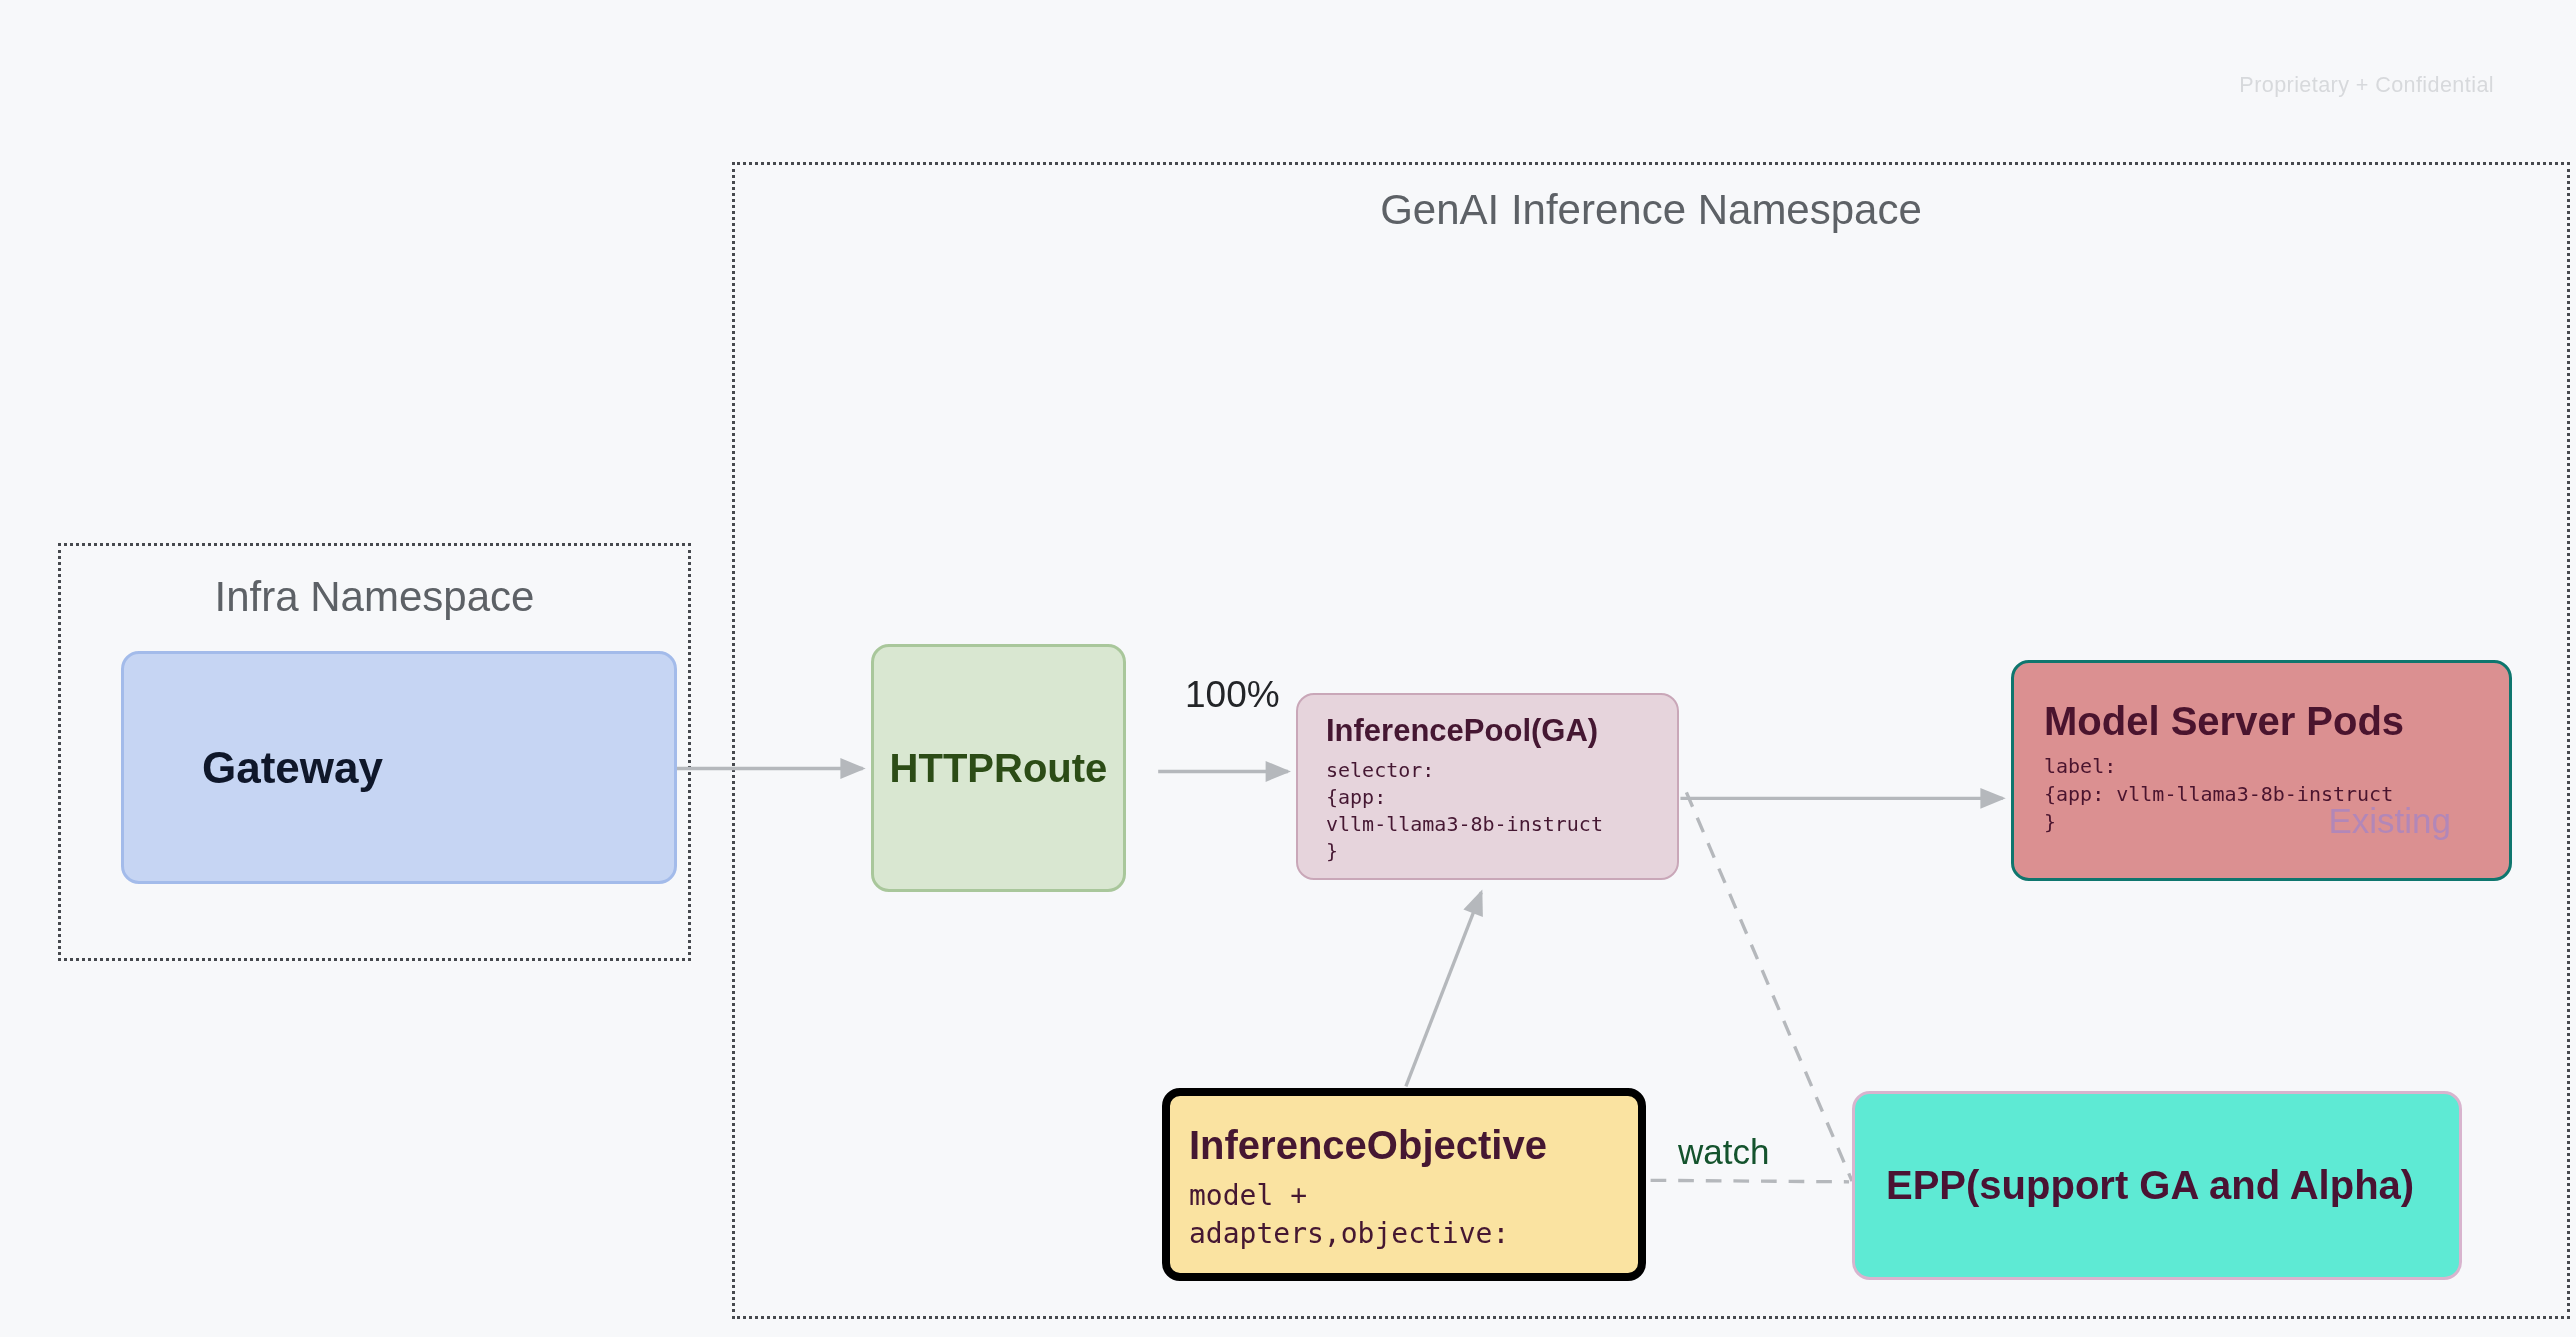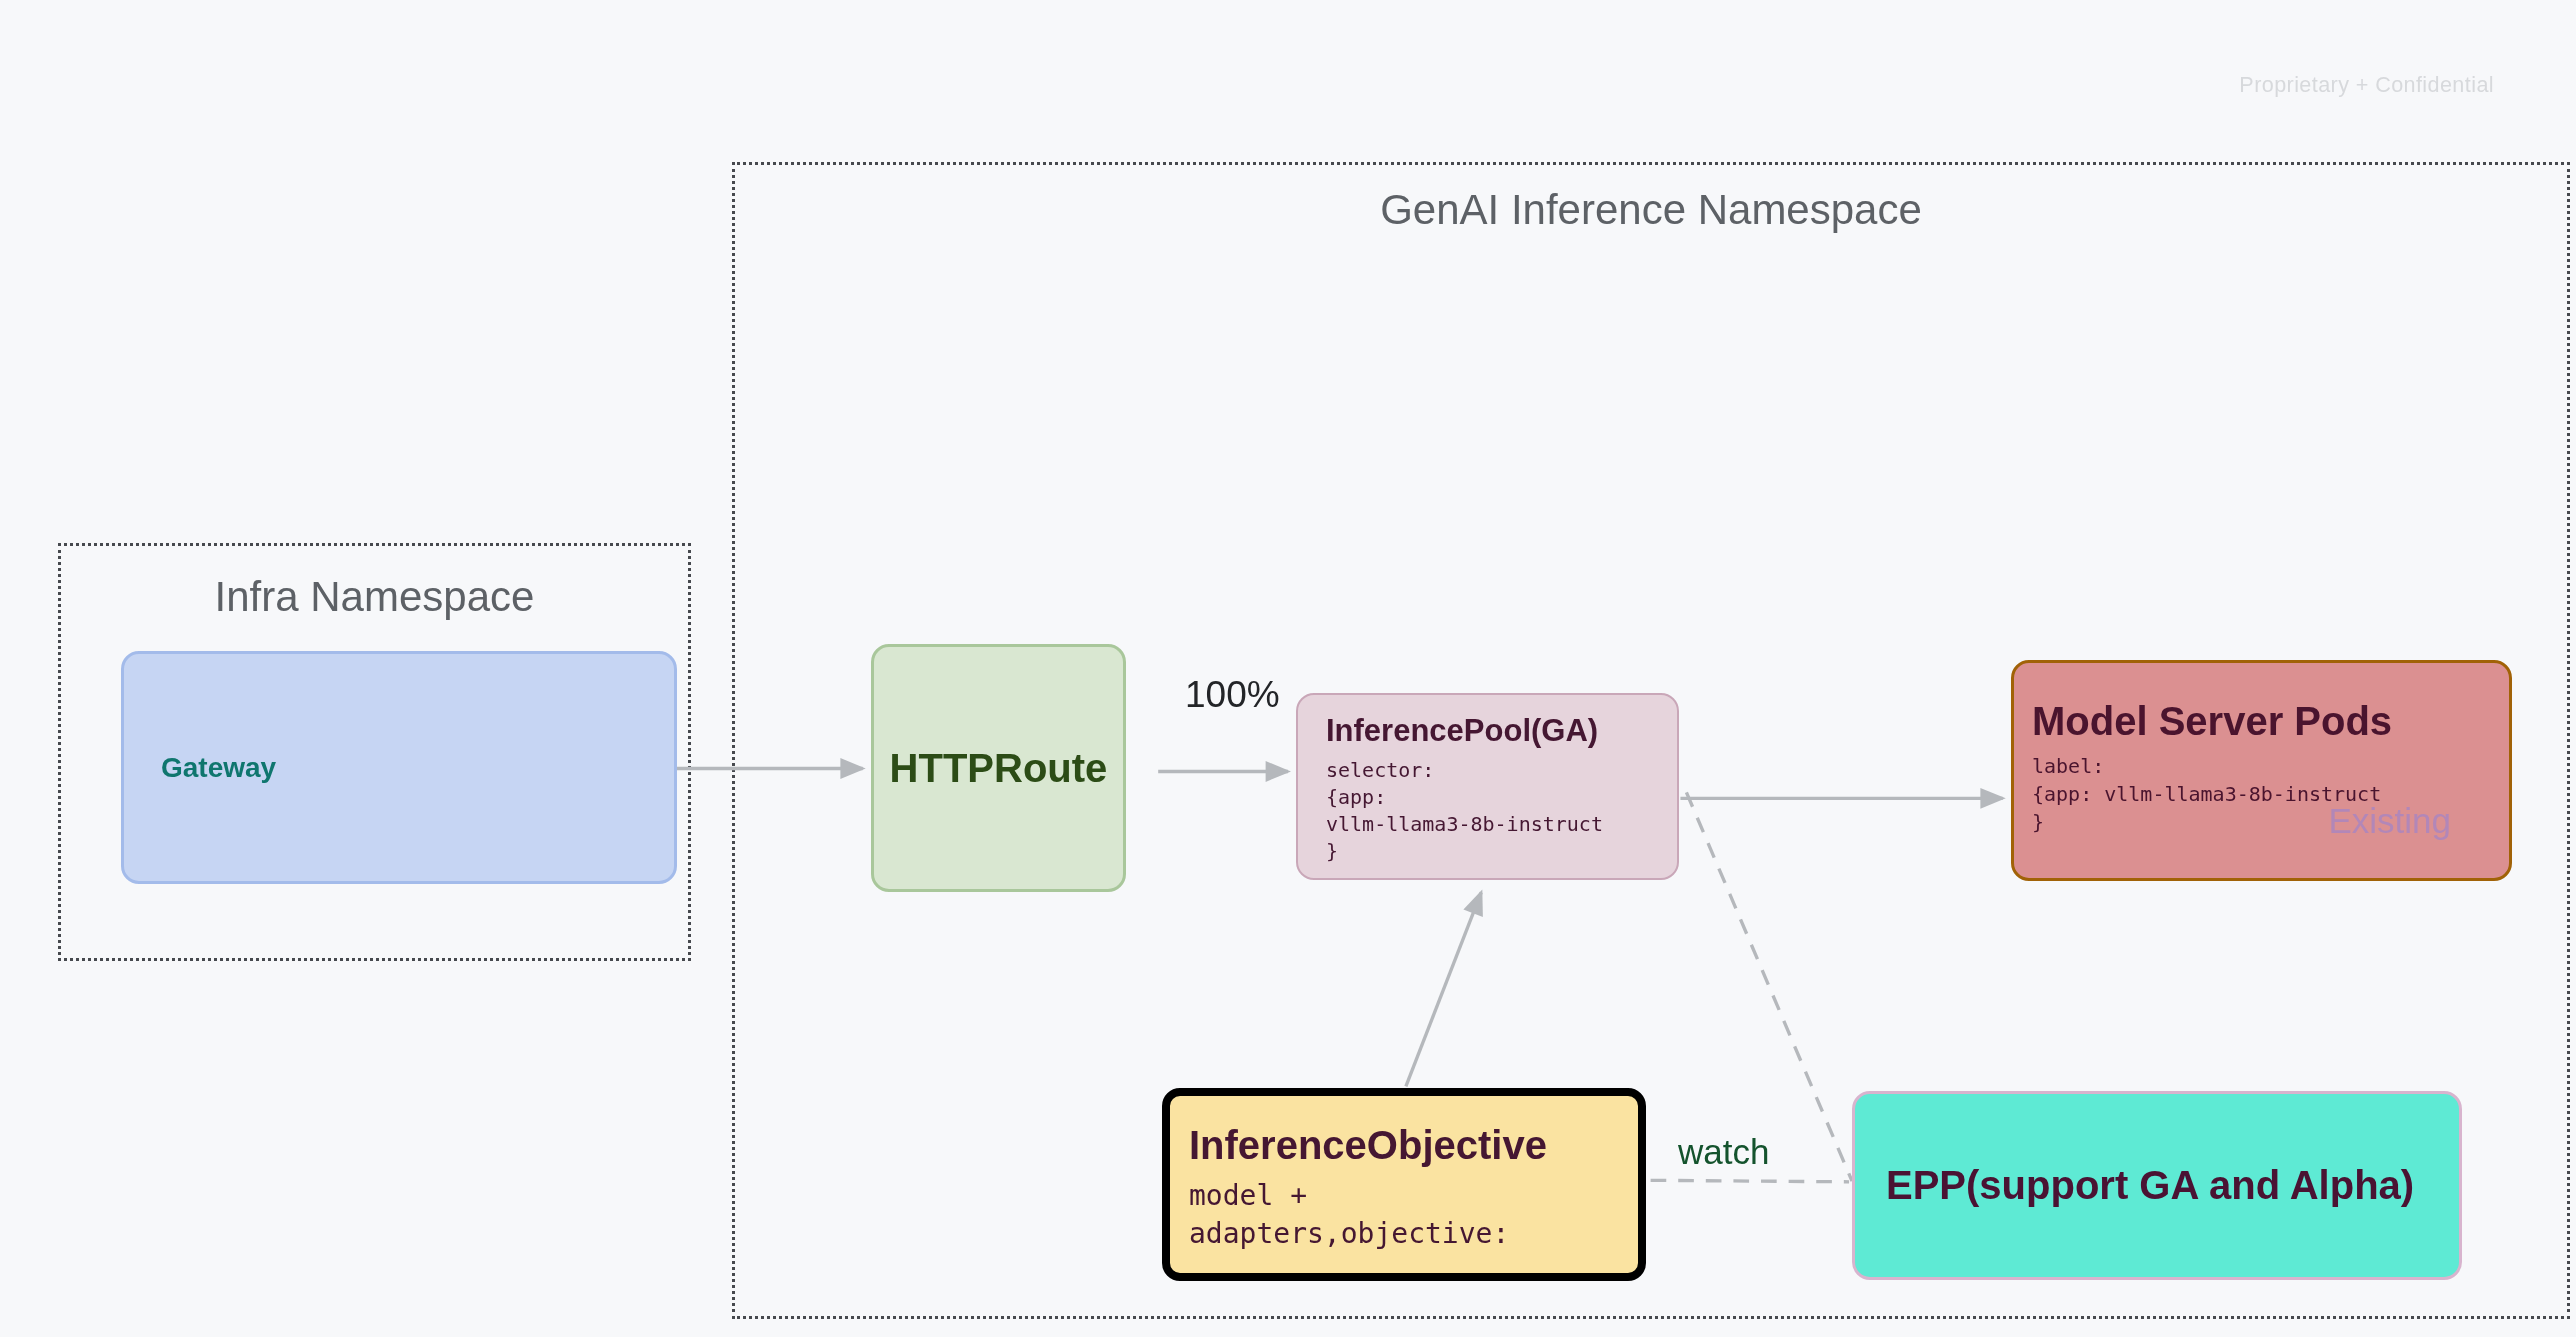--- a/index.html
+++ b/index.html
@@ -31,42 +31,42 @@
   .edge { stroke: #b5b8bc; stroke-width: 4.5; fill: none; }
   .edge.dash { stroke-dasharray: 21 16; }
 
   .node { position: absolute; box-sizing: border-box; border-radius: 18px; }
 
   .node-gateway {
     left: 121px; top: 651px; width: 556px; height: 233px;
     background: #c6d5f3; border: 3px solid #a3bbea;
     display: flex; align-items: center; padding-left: 37px;
   }
-  .node-gateway .node-title { font-size: 28px; font-weight: bold; color: #0f766e; }
+  .node-gateway .node-title { font-size: 44px; font-weight: bold; color: #0f172a; margin-left: 41px; }
 
   .node-httproute {
     left: 871px; top: 644px; width: 255px; height: 248px;
     background: #d9e7d1; border: 3px solid #a9c79b;
     display: flex; align-items: center; justify-content: center;
   }
   .node-httproute .node-title { font-size: 40px; font-weight: bold; color: #2c4c16; }
 
   .node-pool {
     left: 1296px; top: 693px; width: 383px; height: 187px;
     background: #e6d4dc; border: 2.2px solid #c9a7b8;
     padding: 18px 0 0 28px;
   }
   .node-pool .pool-title { font-size: 31px; font-weight: bold; color: #451732; margin-bottom: 7.5px; }
   .mono-line { font-family: "DejaVu Sans Mono", monospace; color: #451732; }
   .node-pool .mono-line { font-size: 20px; line-height: 27px; }
 
   .node-msp {
     left: 2011px; top: 660px; width: 501px; height: 221px;
-    background: #db9091; border: 3px solid #a16207;
-    padding: 36px 0 0 18px;
+    background: #db9091; border: 3px solid #0f766e;
+    padding: 36px 0 0 30px;
   }
   .node-msp .msp-title { font-size: 40px; font-weight: bold; color: #4a142e; margin-bottom: 7.5px; }
   .node-msp .mono-line { font-size: 20px; line-height: 28px; color: #4a142e; }
   .badge-existing {
     position: absolute; right: 58px; bottom: 37px;
     font-size: 35px; color: #b287b8;
   }
 
   .node-objective {
     left: 1162px; top: 1088px; width: 484px; height: 193px;

